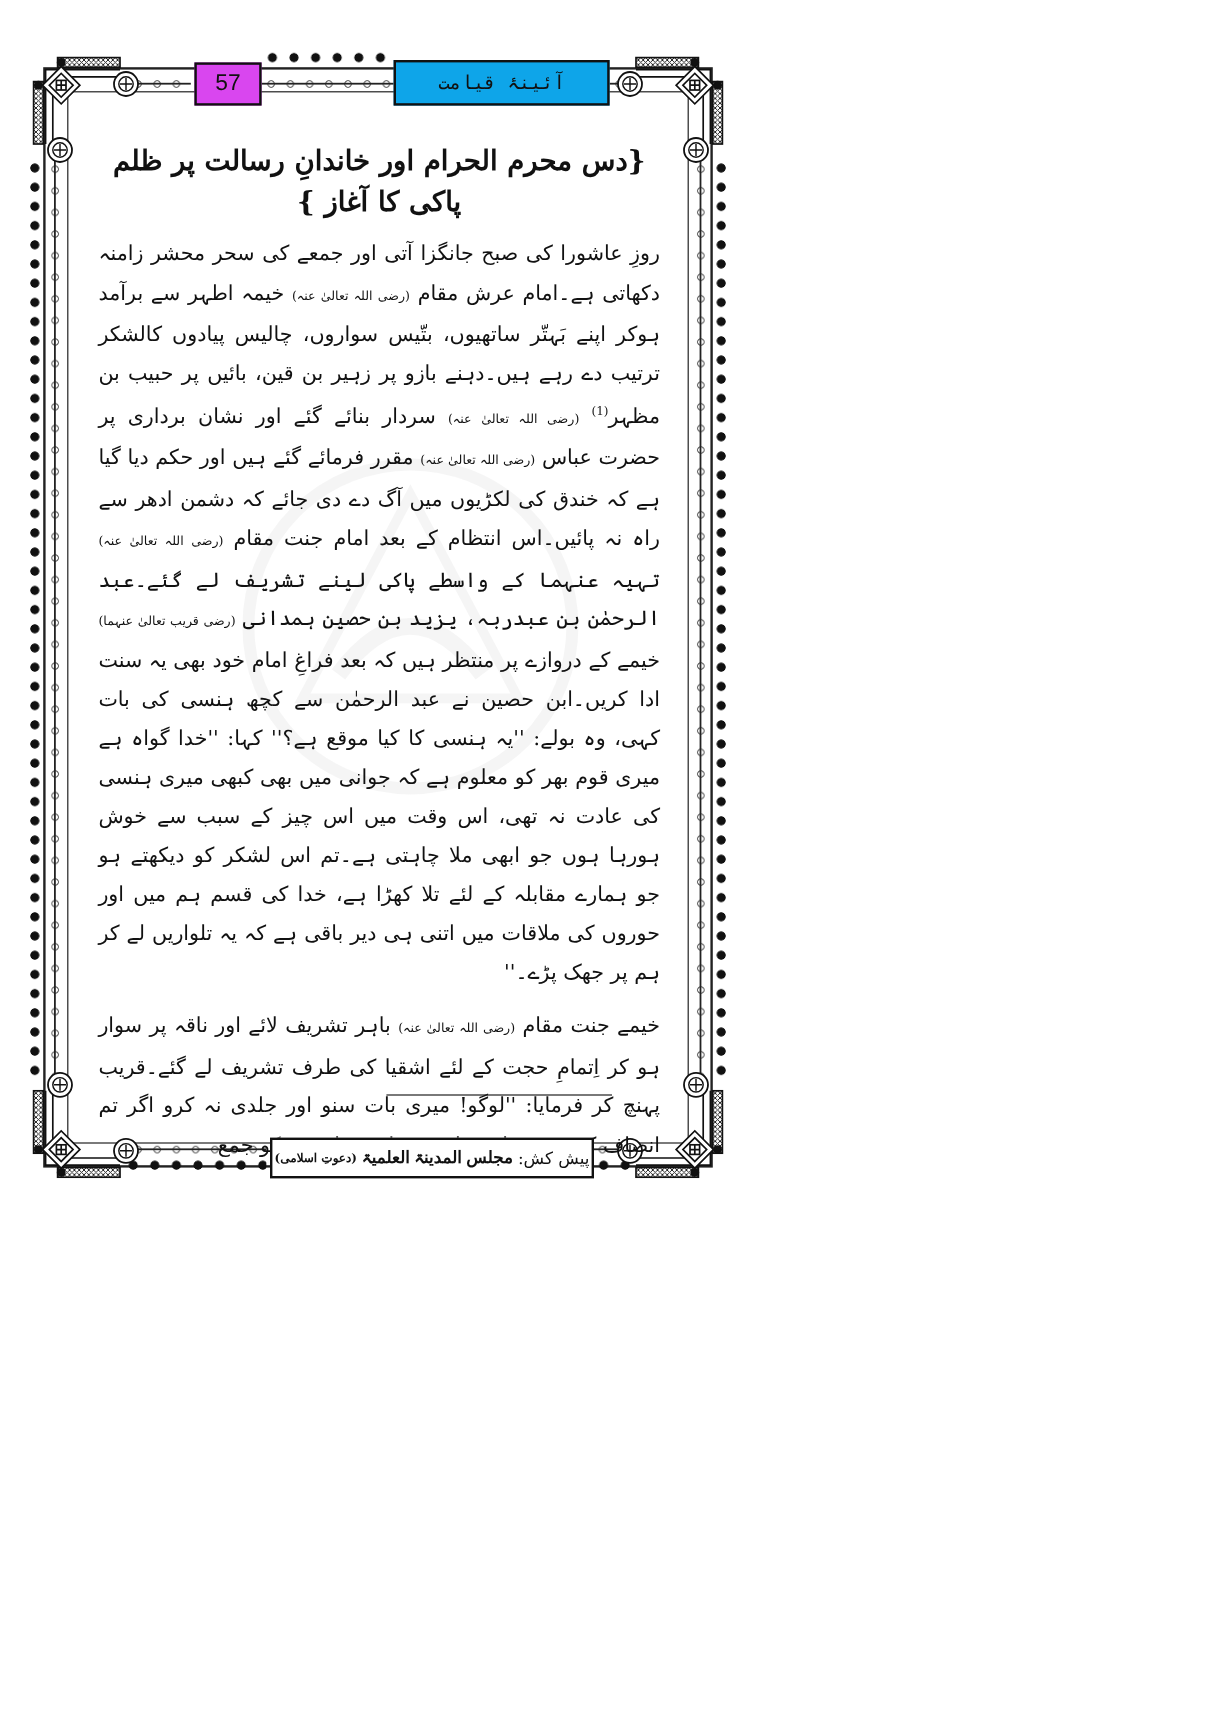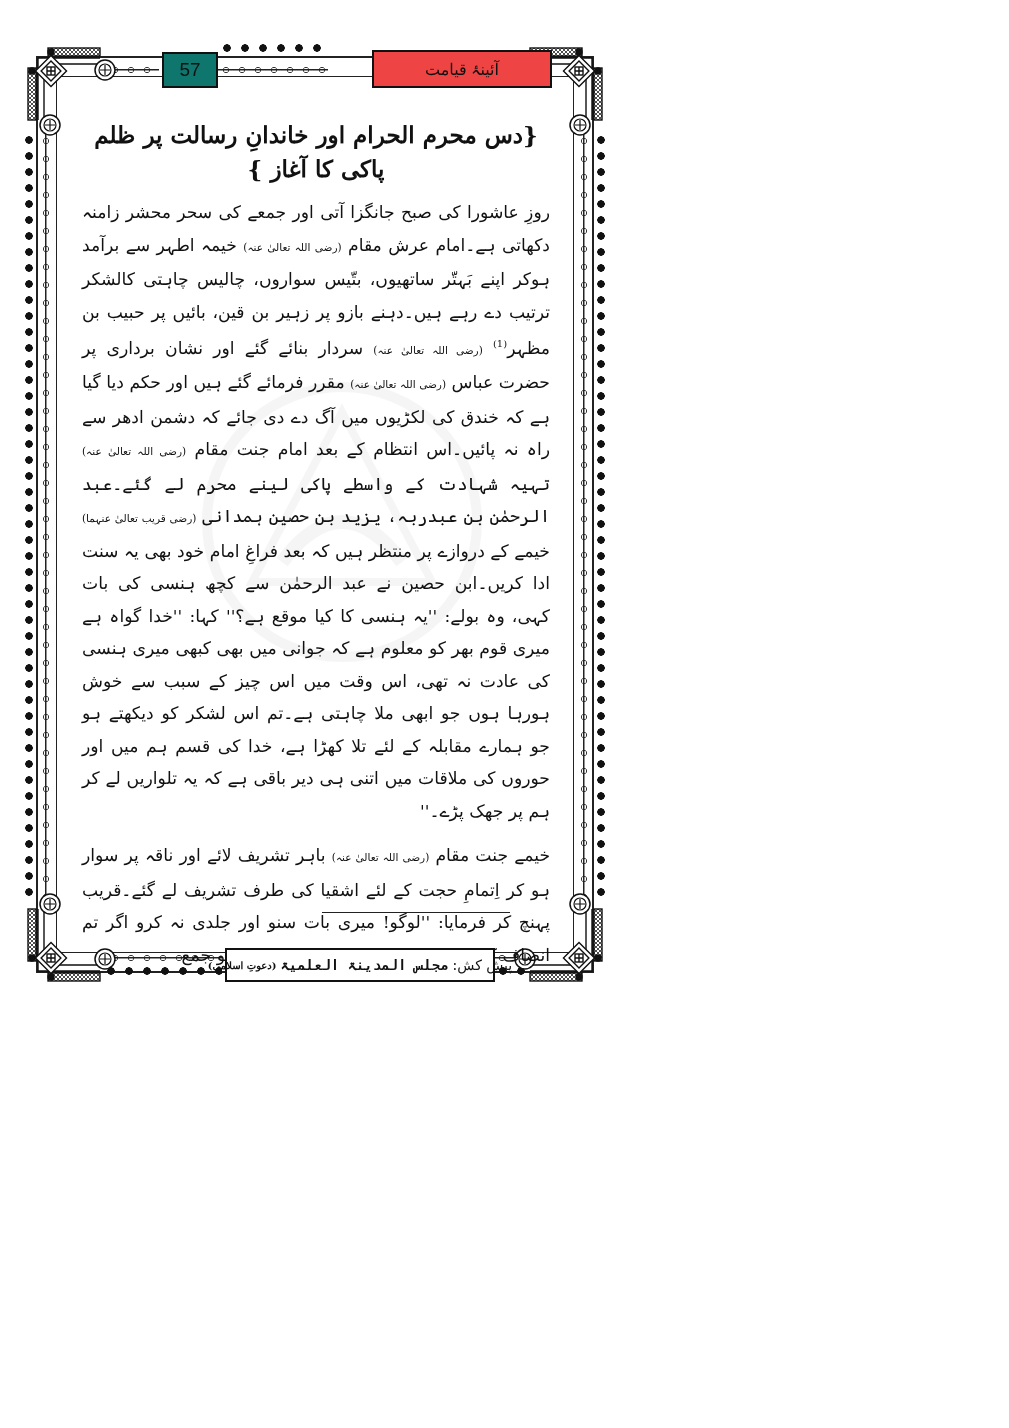--- a/index.html
+++ b/index.html
@@ -28,27 +28,27 @@
     .corner svg { width: 100%; height: 100%; }
     .corner.tl { left: 0; top: 0; }
     .corner.tr { right: 0; top: 0; transform: scaleX(-1); }
     .corner.bl { left: 0; bottom: 0; transform: scaleY(-1); }
     .corner.br { right: 0; bottom: 0; transform: scale(-1,-1); }
 
     .medallion { position: absolute; width: 22px; height: 22px; }
     .medallion svg { width: 100%; height: 100%; }
 
     
-    .page-number-box { position: absolute; left: 140px; top: 10px; width: 52px; height: 32px; border: 2px solid #111; background: #0f766e; display: flex; align-items: center; justify-content: center; font-family: "Liberation Sans", sans-serif; font-size: 19px; }
-    .running-title-box { position: absolute; left: 306px; top: 8px; width: 176px; height: 34px; border: 2px solid #111; background: #ef4444; display: flex; align-items: center; justify-content: center; font-family: Liberation Sans, sans-serif; font-size: 16px; direction: rtl; margin-left: 44px; }
+    .page-number-box { position: absolute; left: 140px; top: 10px; width: 52px; height: 32px; border: 2px solid #111; background: #d946ef; display: flex; align-items: center; justify-content: center; font-family: "Liberation Sans", sans-serif; font-size: 19px; }
+    .running-title-box { position: absolute; left: 306px; top: 8px; width: 176px; height: 34px; border: 2px solid #111; background: #0ea5e9; display: flex; align-items: center; justify-content: center; font-family: Liberation Mono, monospace; font-size: 16px; direction: rtl; }
 
     
     .publisher-box { position: absolute; left: 203px; top: 906px; width: 266px; height: 30px; border: 2px solid #111; background: #fff; display: flex; align-items: center; justify-content: center; direction: rtl; font-size: 14px; gap: 4px; white-space: nowrap; }
     .publisher-box .lead { font-family: "DejaVu Serif", serif; }
-    .publisher-box .org { font-weight: bold; font-family: Liberation Mono, monospace; }
+    .publisher-box .org { font-weight: bold; font-family: Liberation Serif, serif; }
     .publisher-box .paren { font-size: 10px; font-family: "DejaVu Serif", serif; font-weight: bold; }
 
     
     .watermark { position: absolute; left: 170px; top: 330px; width: 300px; height: 300px; opacity: 0.08; }
     .watermark svg { width: 100%; height: 100%; }
 
     
     .content { position: absolute; left: 60px; top: 62px; width: 468px; direction: rtl; text-align: justify; }
     .chapter-heading { font-family: "DejaVu Serif", serif; font-weight: bold; font-size: 23px; text-align: center; margin: 14px 0 10px; line-height: 34px; }
     .para { font-family: "DejaVu Serif", serif; font-size: 17.2px; line-height: 32.5px; margin: 0; text-align-last: right; }
@@ -221,27 +221,27 @@
     </g>
       </svg>
   </div>
 
   <div class="content">
     <div class="chapter-heading">{دس محرم الحرام اور خاندانِ رسالت پر ظلم پاکی کا آغاز }</div>
 
     <p class="para">
       <span>روزِ عاشورا کی صبح جانگزا آتی اور جمعے کی سحر محشر زامنہ دکھاتی ہے۔امام عرش مقام</span>
       <span class="honorific">(رضی اللہ تعالیٰ عنہ)</span>
-      <span>خیمہ اطہر سے برآمد ہوکر اپنے بَہتّر ساتھیوں، بتّیس سواروں، چالیس چاہتی کالشکر ترتیب دے رہے ہیں۔دہنے بازو پر زہیر بن قین، بائیں پر حبیب بن مظہر</span><sup>(1)</sup>
+      <span>خیمہ اطہر سے برآمد ہوکر اپنے بَہتّر ساتھیوں، بتّیس سواروں، چالیس پیادوں کالشکر ترتیب دے رہے ہیں۔دہنے بازو پر زہیر بن قین، بائیں پر حبیب بن مظہر</span><sup>(1)</sup>
       <span class="honorific">(رضی اللہ تعالیٰ عنہ)</span>
       <span>سردار بنائے گئے اور نشان برداری پر حضرت عباس</span>
       <span class="honorific">(رضی اللہ تعالیٰ عنہ)</span>
       <span>مقرر فرمائے گئے ہیں اور حکم دیا گیا ہے کہ خندق کی لکڑیوں میں آگ دے دی جائے کہ دشمن ادھر سے راہ نہ پائیں۔اس انتظام کے بعد امام جنت مقام</span>
       <span class="honorific">(رضی اللہ تعالیٰ عنہ)</span>
-      <span>تہیہ شہادت کے واسطے پاکی لینے محرم لے گئے۔عبد الرحمٰن بن عبدربہ، یزید بن حصین ہمدانی</span>
+      <span>تہیہ عنہما کے واسطے پاکی لینے تشریف لے گئے۔عبد الرحمٰن بن عبدربہ، یزید بن حصین ہمدانی</span>
       <span class="honorific">(رضی قریب تعالیٰ عنہما)</span>
       <span>خیمے کے دروازے پر منتظر ہیں کہ بعد فراغِ امام خود بھی یہ سنت ادا کریں۔ابن حصین نے عبد الرحمٰن سے کچھ ہنسی کی بات کہی، وہ بولے: ''یہ ہنسی کا کیا موقع ہے؟'' کہا: ''خدا گواہ ہے میری قوم بھر کو معلوم ہے کہ جوانی میں بھی کبھی میری ہنسی کی عادت نہ تھی، اس وقت میں اس چیز کے سبب سے خوش ہورہا ہوں جو ابھی ملا چاہتی ہے۔تم اس لشکر کو دیکھتے ہو جو ہمارے مقابلہ کے لئے تلا کھڑا ہے، خدا کی قسم ہم میں اور حوروں کی ملاقات میں اتنی ہی دیر باقی ہے کہ یہ تلواریں لے کر ہم پر جھک پڑے۔''</span>
     </p>
 
     <p class="para" style="margin-top:12px;">
       <span>خیمے جنت مقام</span>
       <span class="honorific">(رضی اللہ تعالیٰ عنہ)</span>
       <span>باہر تشریف لائے اور ناقہ پر سوار ہو کر اِتمامِ حجت کے لئے اشقیا کی طرف تشریف لے گئے۔قریب پہنچ کر فرمایا: ''لوگو! میری بات سنو اور جلدی نہ کرو اگر تم انصاف کرو تو سعادت پاؤ ورنہ اپنے ساتھیوں کو جمع</span>
     </p>
   </div>

